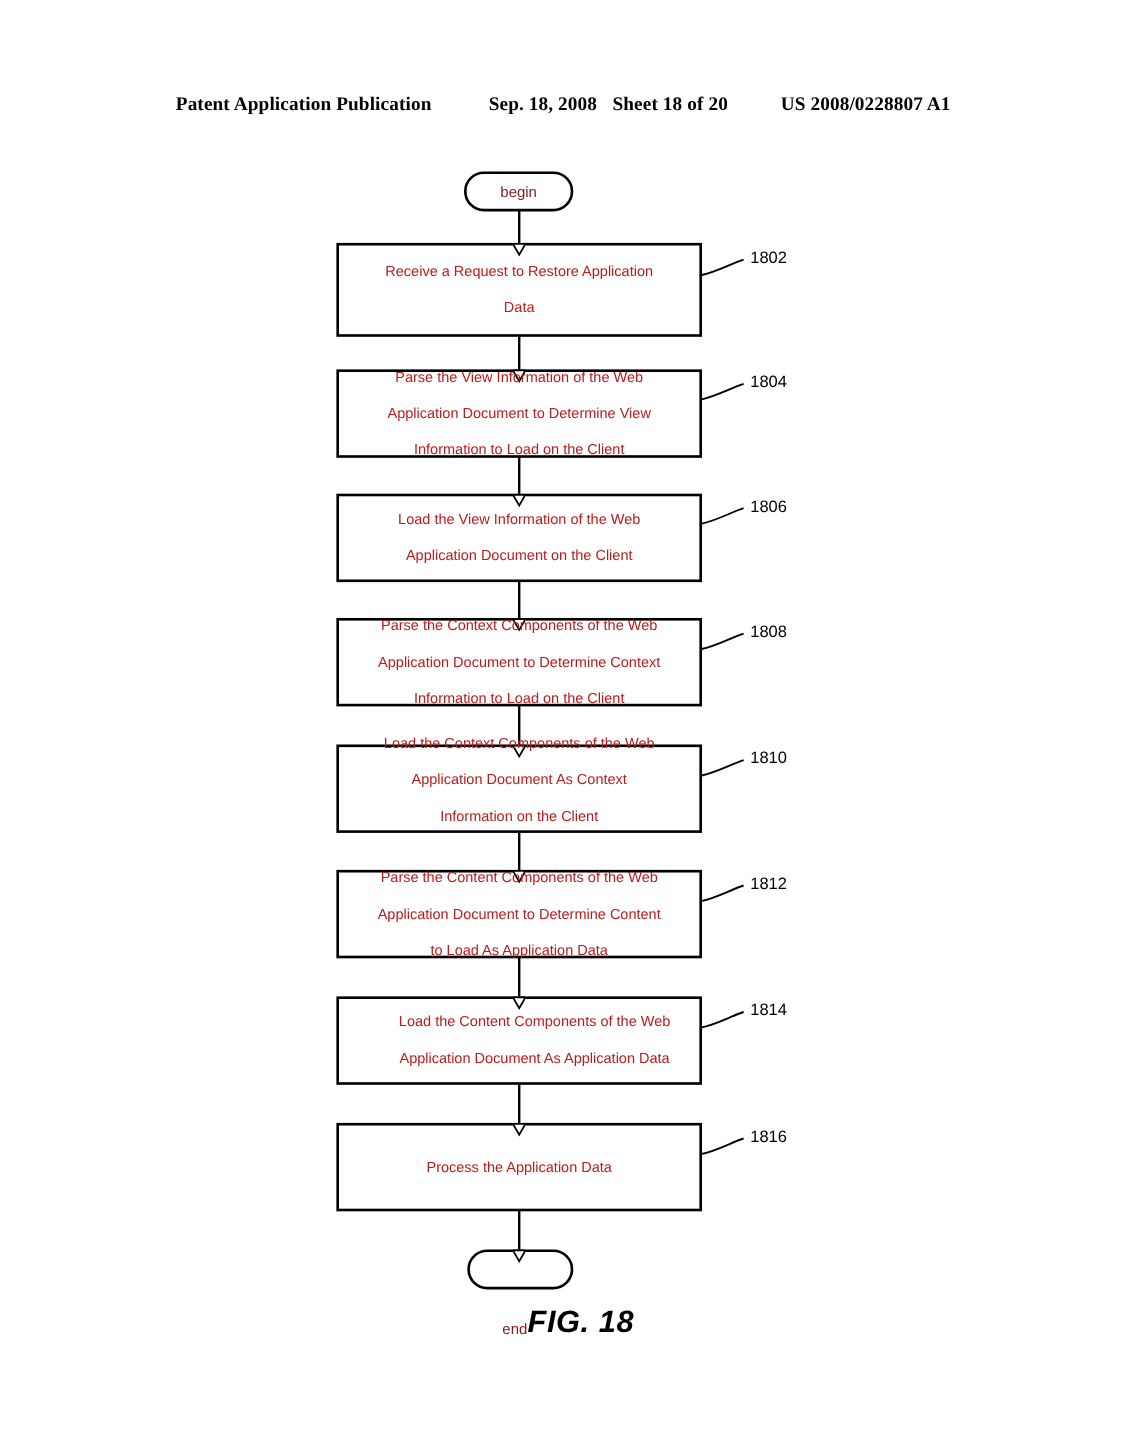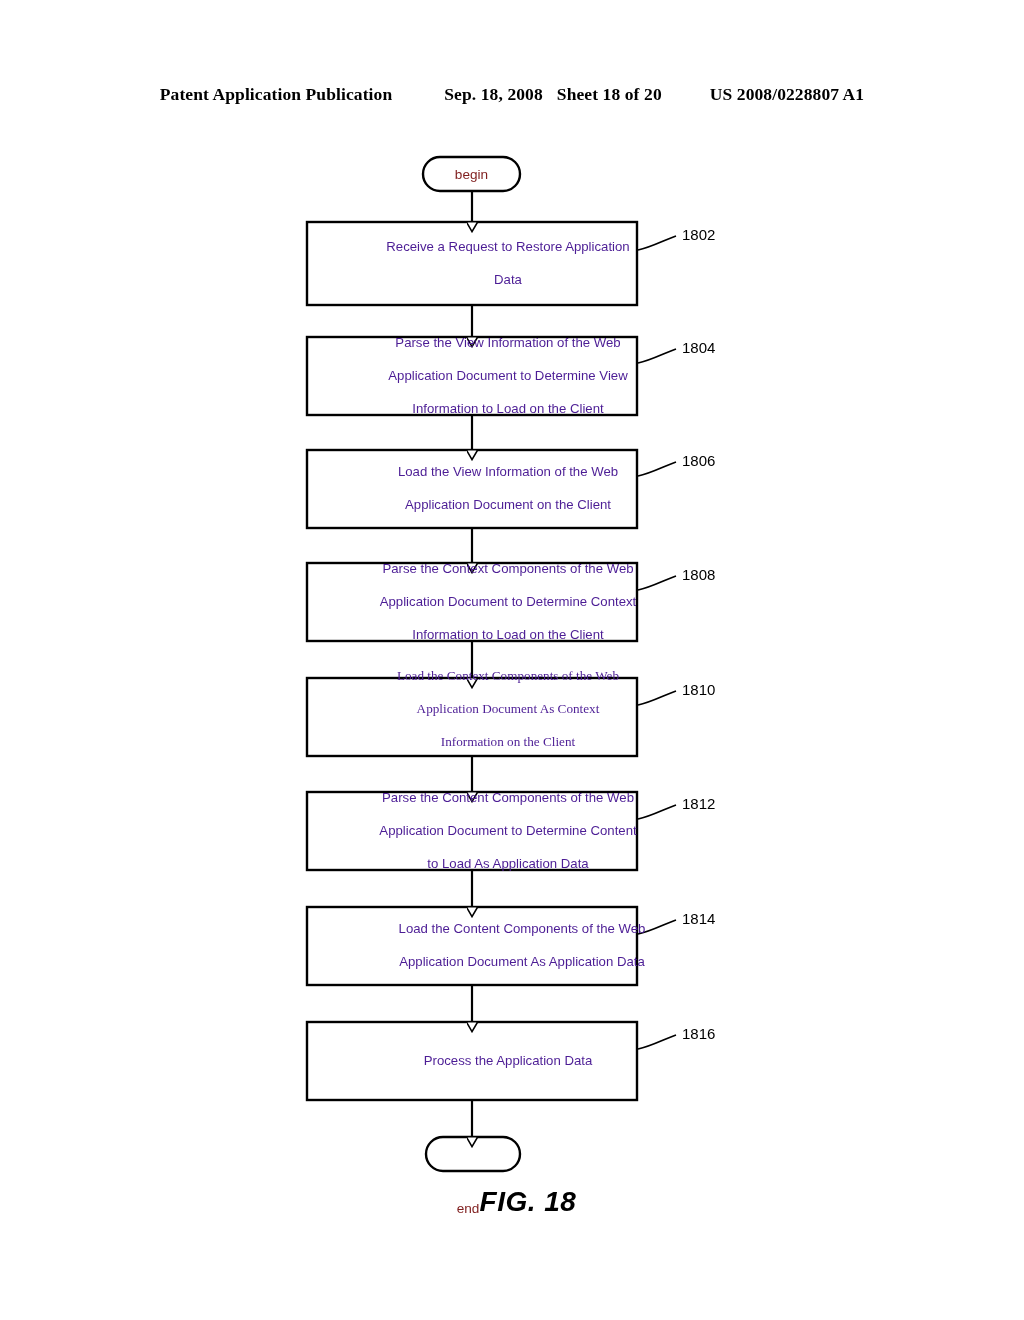--- a/index.html
+++ b/index.html
@@ -49,23 +49,22 @@
   
   .node-text {
     position: absolute;
     display: flex;
     align-items: center;
     justify-content: center;
     text-align: center;
     font-family: "Liberation Sans", sans-serif;
     font-size: 13.2px;
     line-height: 16.6px;
-    color: #4c1d95;
+    color: #b91c1c;
     pointer-events: none;
-    padding-left: 36px;
   }
   .node-text span { display: block; width: 100%; }
 
   .terminal-text {
     position: absolute;
     display: flex;
     align-items: center;
     justify-content: center;
     font-family: "Liberation Sans", sans-serif;
     font-size: 13.6px;
@@ -174,21 +173,21 @@
 </div>
 
 <div class="node-text" style="left:307px; top:563px; width:330px; height:78px;">
   <span>
     <span>Parse the Context Components of the Web</span><br>
     <span>Application Document to Determine Context</span><br>
     <span>Information to Load on the Client</span>
   </span>
 </div>
 
-<div class="node-text" style="left:307px; top:678px; width:330px; height:62px;font-family:Liberation Serif, serif;">
+<div class="node-text" style="left:307px; top:678px; width:330px; height:62px;">
   <span>
     <span>Load the Context Components of the Web</span><br>
     <span>Application Document As Context</span><br>
     <span>Information on the Client</span>
   </span>
 </div>
 
 <div class="node-text" style="left:307px; top:792px; width:330px; height:78px;">
   <span>
     <span>Parse the Content Components of the Web</span><br>

